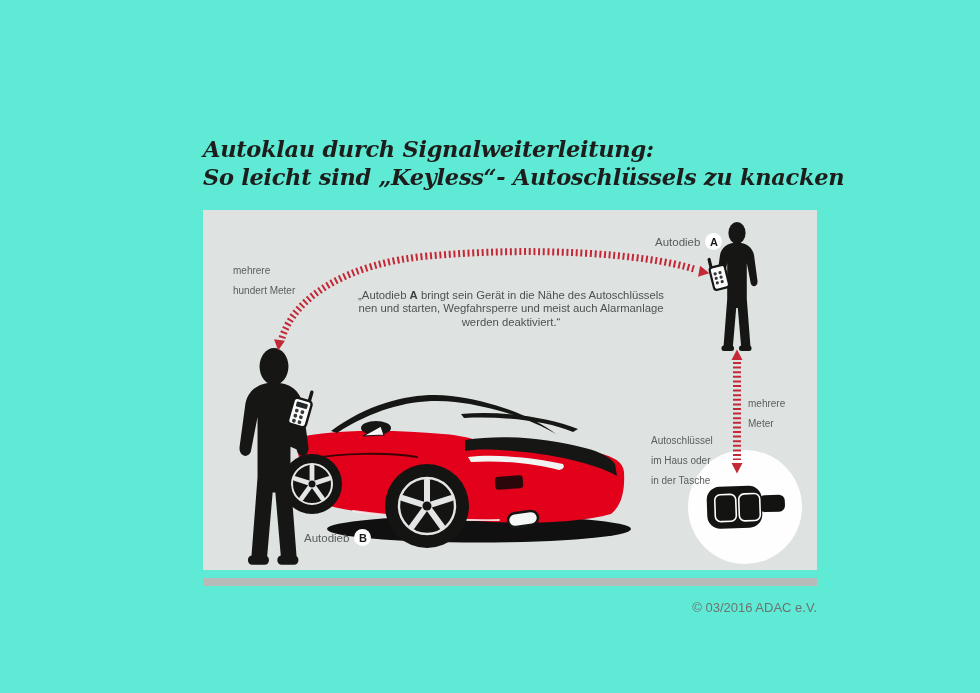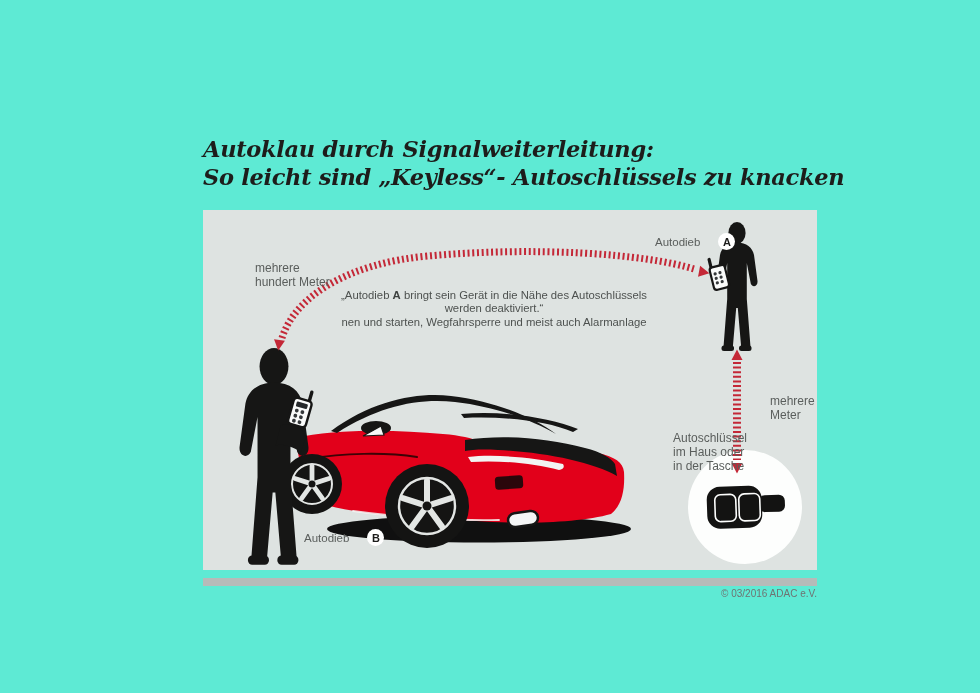--- a/index.html
+++ b/index.html
@@ -13,42 +13,42 @@
   .stage{position:relative;width:980px;height:693px;background:#5eead4;}
 
   .title{position:absolute;left:203px;top:136px;color:var(--title-black);
     font-family:"DejaVu Serif",serif;font-weight:bold;font-style:italic;
     font-size:22.5px;line-height:27.5px;letter-spacing:-0.3px;white-space:nowrap;}
 
   .panel{position:absolute;left:203px;top:210px;width:614px;height:360px;
     background:var(--panel-gray);}
   .panel svg{position:absolute;left:0;top:0;}
 
-  .lbl{position:absolute;color:#5a5e5c;font-size:12px;line-height:14px;
-    white-space:pre-line;margin-left:22px;}
+  .lbl{position:absolute;color:#5a5e5c;font-size:10px;line-height:20px;
+    white-space:pre-line;}
   .lbl.far{left:30px;top:51px;}
   .lbl.near{left:545px;top:184px;}
   .lbl.keyloc{left:448px;top:221px;}
 
-  .quote{position:absolute;left:110px;top:79px;width:362px;text-align:center;
+  .quote{position:absolute;left:127px;top:79px;width:362px;text-align:center;
     color:#4d514f;font-size:11.3px;line-height:13.4px;}
   .quote b{color:#3c403e;}
 
-  .thieflabel{position:absolute;display:flex;align-items:center;gap:18px;
+  .thieflabel{position:absolute;display:flex;align-items:center;gap:5px;
     color:#5a5e5c;font-size:11.5px;white-space:nowrap;}
   .thieflabel.a{left:452px;top:23px;}
   .thieflabel.b{left:101px;top:319px;}
   .badge{display:inline-flex;width:17px;height:17px;border-radius:50%;
     background:#ffffff;color:#1b1b1a;font-weight:bold;font-size:11px;
     align-items:center;justify-content:center;}
 
   .bar{position:absolute;left:203px;top:578px;width:614px;height:8px;
     background:var(--bar-gray);}
-  .copyright{position:absolute;left:617px;top:588px;width:200px;
-    text-align:right;color:#6f7372;font-size:10px;}
+  .copyright{position:absolute;left:617px;top:600px;width:200px;
+    text-align:right;color:#6f7372;font-size:13px;}
 </style>
 </head>
 <body>
 
 <div class="stage">
 
   <div class="title">
     <div>Autoklau durch Signalweiterleitung:</div>
     <div>So leicht sind „Keyless“- Autoschlüssels zu knacken</div>
   </div>
@@ -172,22 +172,22 @@
         <path d="M0,-6.5 L5.5,4 L-5.5,4 Z" style="fill:var(--arrow-red)" transform="translate(534,146)"></path>
         <path d="M0,-6.5 L5.5,4 L-5.5,4 Z" style="fill:var(--arrow-red)" transform="translate(534,257) rotate(180)"></path>
       </g>
     </svg>
 
     <div class="lbl far">mehrere
 hundert Meter</div>
 
     <div class="quote">
       <div class="qline"><span>„Autodieb </span><b>A</b><span> bringt sein Gerät in die Nähe des Autoschlüssels</span></div>
+      <div class="qline">nen und starten, Wegfahrsperre und meist auch Alarmanlage</div>
       <div class="qline">werden deaktiviert.“</div>
-      <div class="qline">nen und starten, Wegfahrsperre und meist auch Alarmanlage</div>
     </div>
 
     <div class="thieflabel a">
       <span>Autodieb</span>
       <span class="badge">A</span>
     </div>
 
     <div class="thieflabel b">
       <span>Autodieb</span>
       <span class="badge">B</span>

